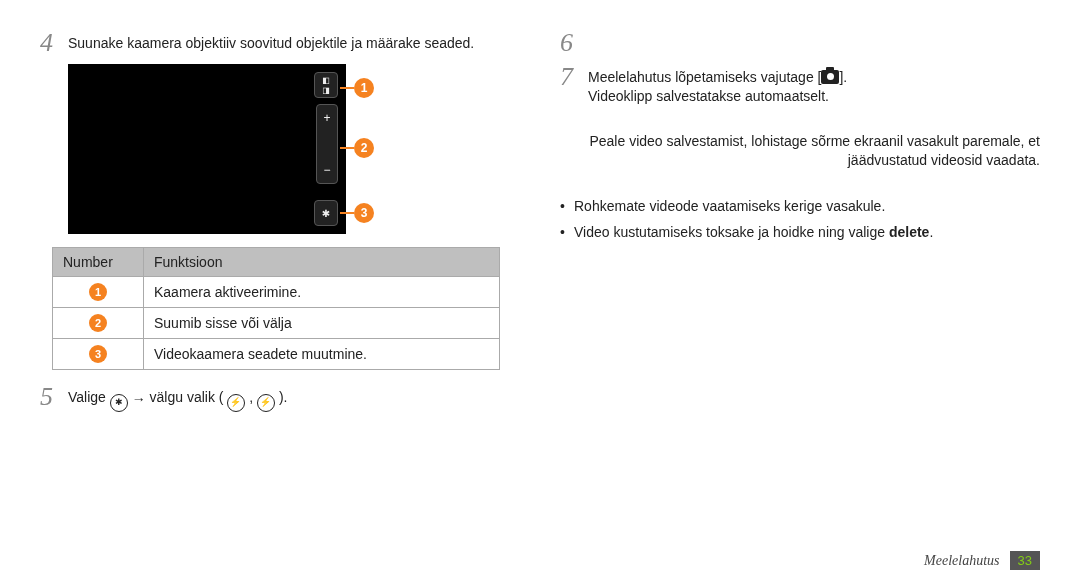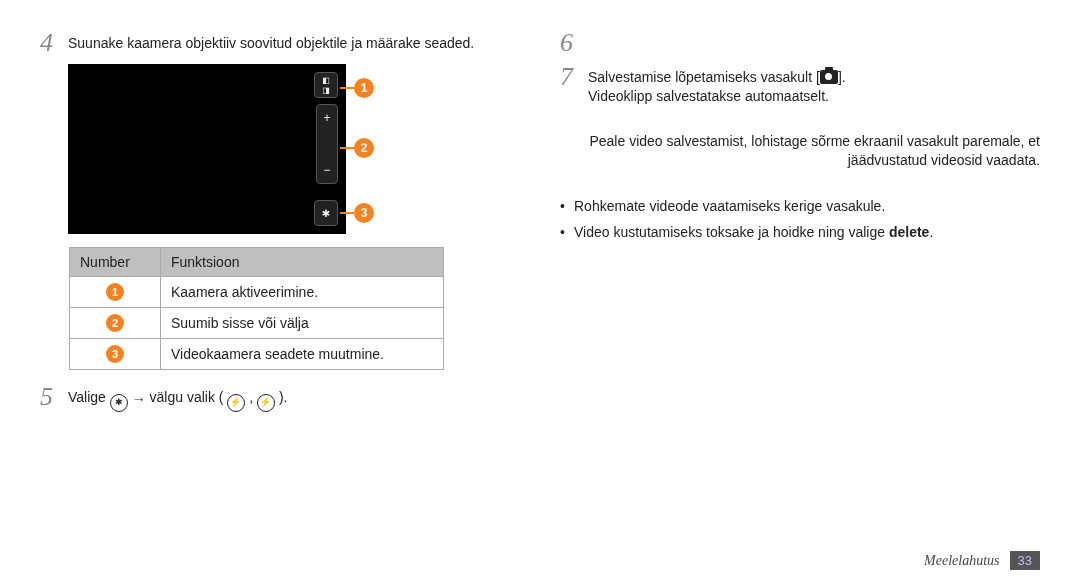--- a/index.html
+++ b/index.html
@@ -89,22 +89,22 @@
     display: flex;
     align-items: center;
     justify-content: center;
   }
   .co1 { top: 14px; left: 272px; }
   .co2 { top: 74px; left: 272px; }
   .co3 { bottom: 14px; left: 272px; }
 
   table.funcs {
     border-collapse: collapse;
-    width: 375px;
-    margin-left: 29px;
+    width: 448px;
+    margin-left: 12px;
     font-size: 14px;
   }
   table.funcs th, table.funcs td {
     border: 1px solid #aaa;
     padding: 6px 10px;
     text-align: left;
     vertical-align: middle;
   }
   table.funcs th {
     background: #bfbfbf;
@@ -197,21 +197,21 @@
     align-items: center;
     gap: 10px;
     font-style: italic;
     font-family: Georgia, serif;
     color: #444;
     font-size: 14px;
     justify-content: center;
   }
   .page-badge {
     background: #555;
-    color: #c4b5fd;
+    color: #84cc16;
     font-style: normal;
     font-family: Arial, sans-serif;
     padding: 2px 8px;
     font-size: 13px;
   }
   .bold { font-weight: bold; }
   .tiny-gear { font-size: 10px; }
   .switch-dots { font-size: 8px; display:flex; flex-direction:column; align-items:center; gap:1px;}
 </style>
 </head>
@@ -299,21 +299,21 @@
 
   <div class="col">
 
     <div class="step">
       <div class="step-num">6</div>
     </div>
 
     <div class="step">
       <div class="step-num">7</div>
       <div class="step-body">
-        <span>Salvestamise lõpetamiseks vasakult [</span><span class="cam-icon"></span><span>].</span><br>
+        <span>Meelelahutus lõpetamiseks vajutage [</span><span class="cam-icon"></span><span>].</span><br>
         <span>Videoklipp salvestatakse automaatselt.</span>
       </div>
     </div>
 
     <div class="right-para">Peale video salvestamist, lohistage sõrme ekraanil vasakult paremale, et jäädvustatud videosid vaadata.</div>
 
     <ul class="bullets">
       <li>Rohkemate videode vaatamiseks kerige vasakule.</li>
       <li>
         <span>Video kustutamiseks toksake ja hoidke ning valige </span><span class="bold">delete</span><span>.</span>

